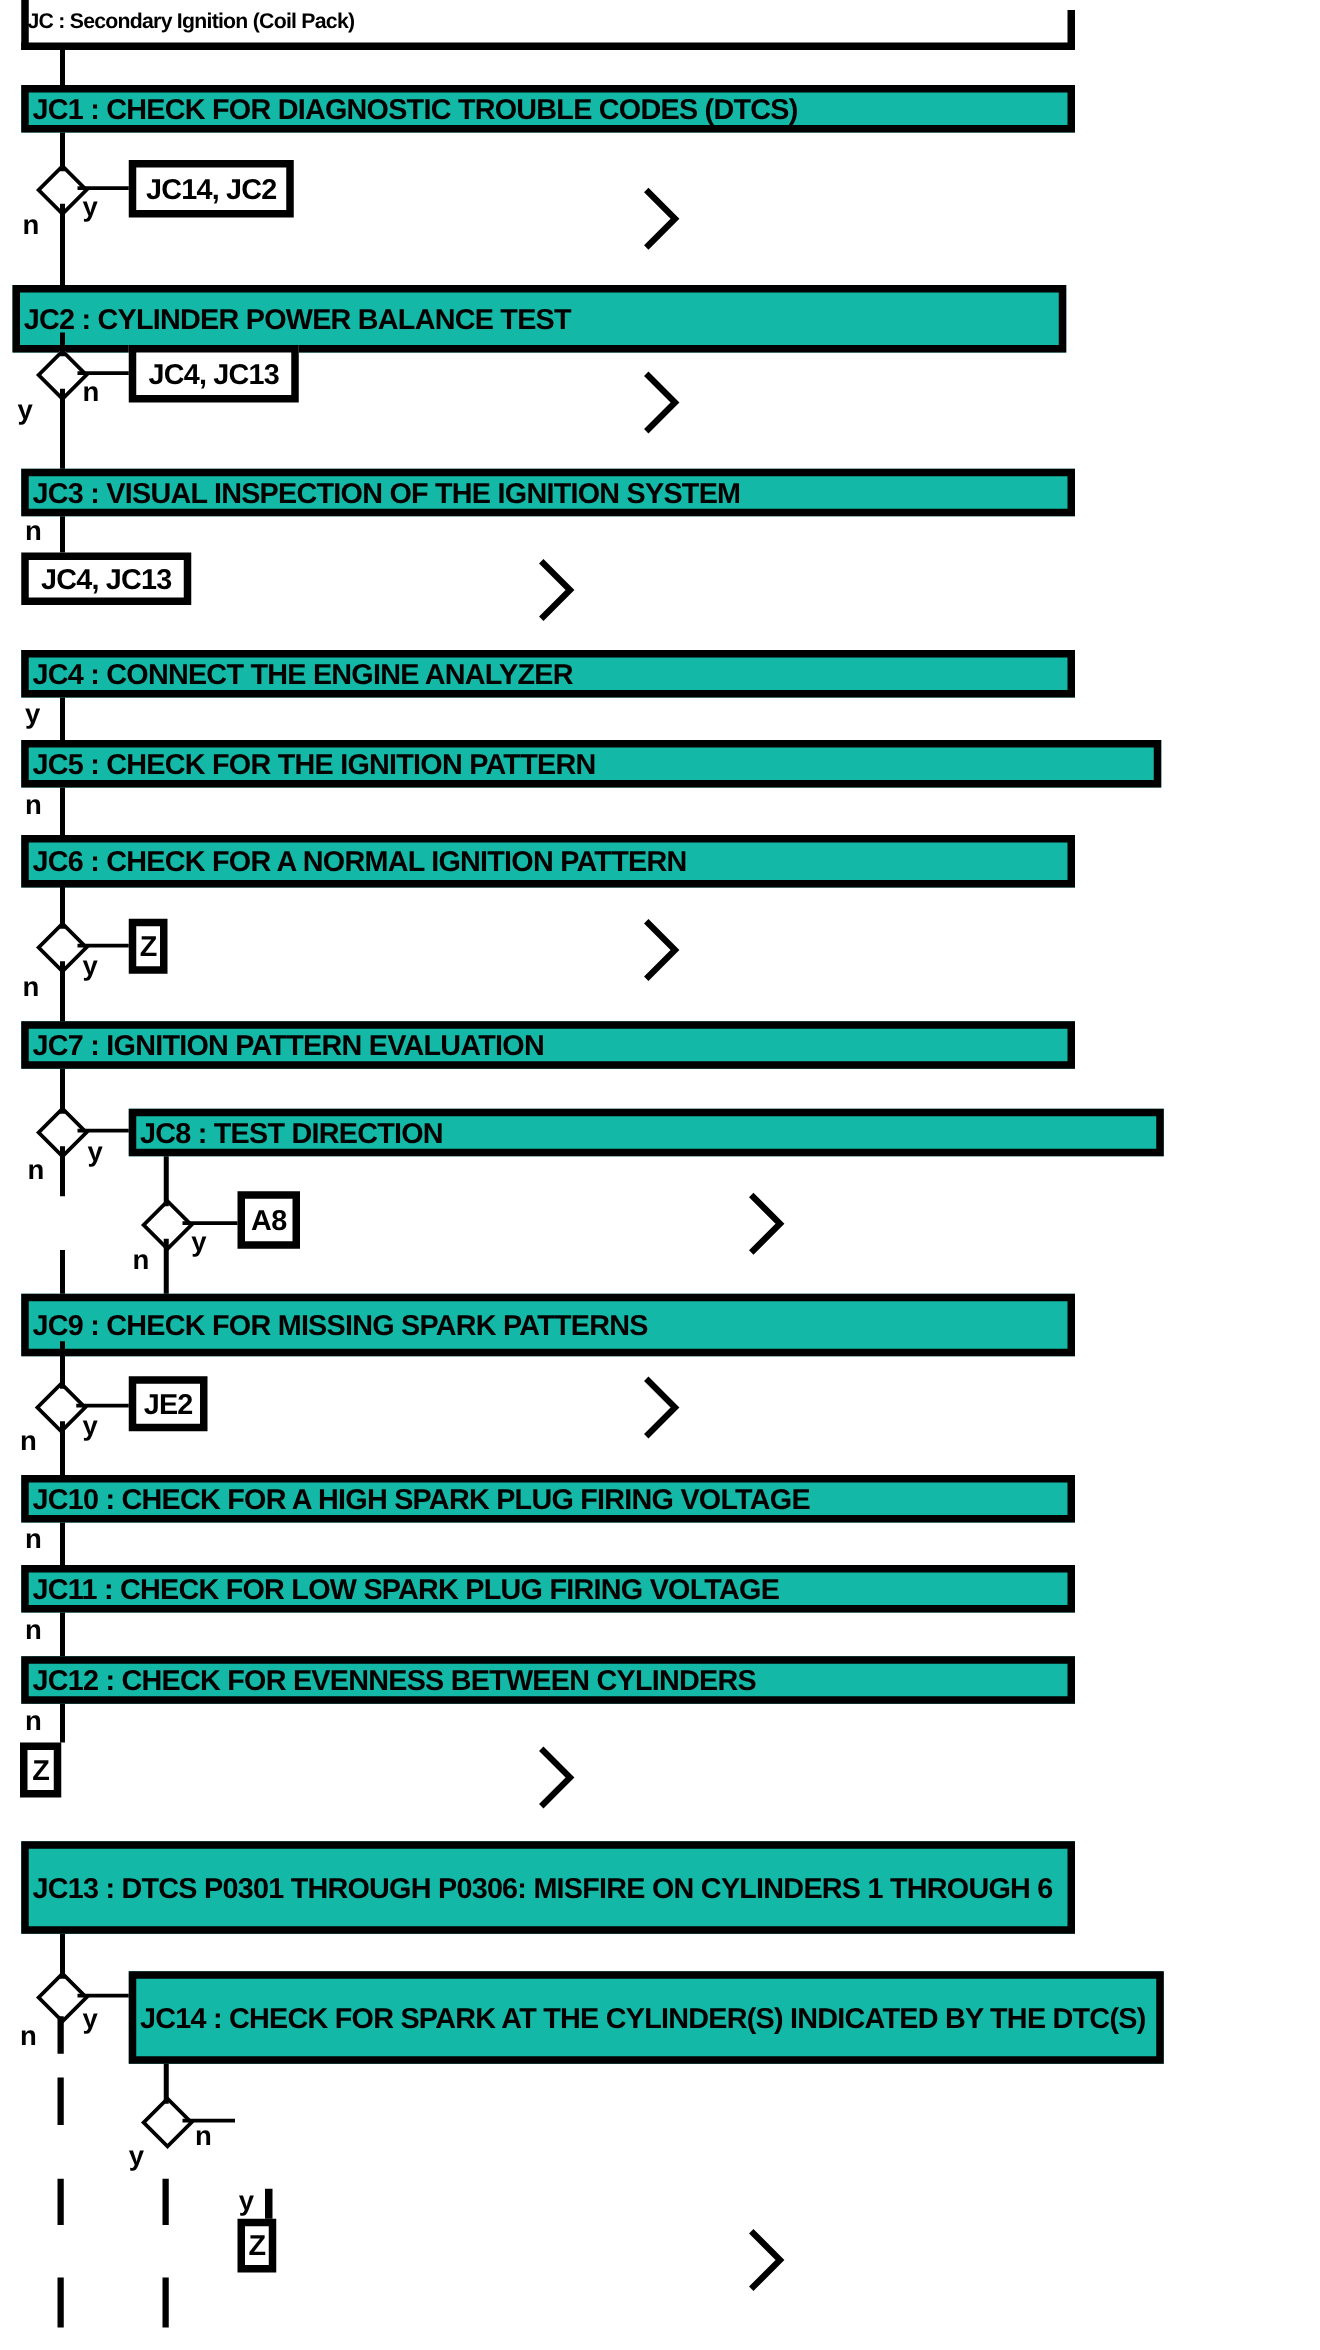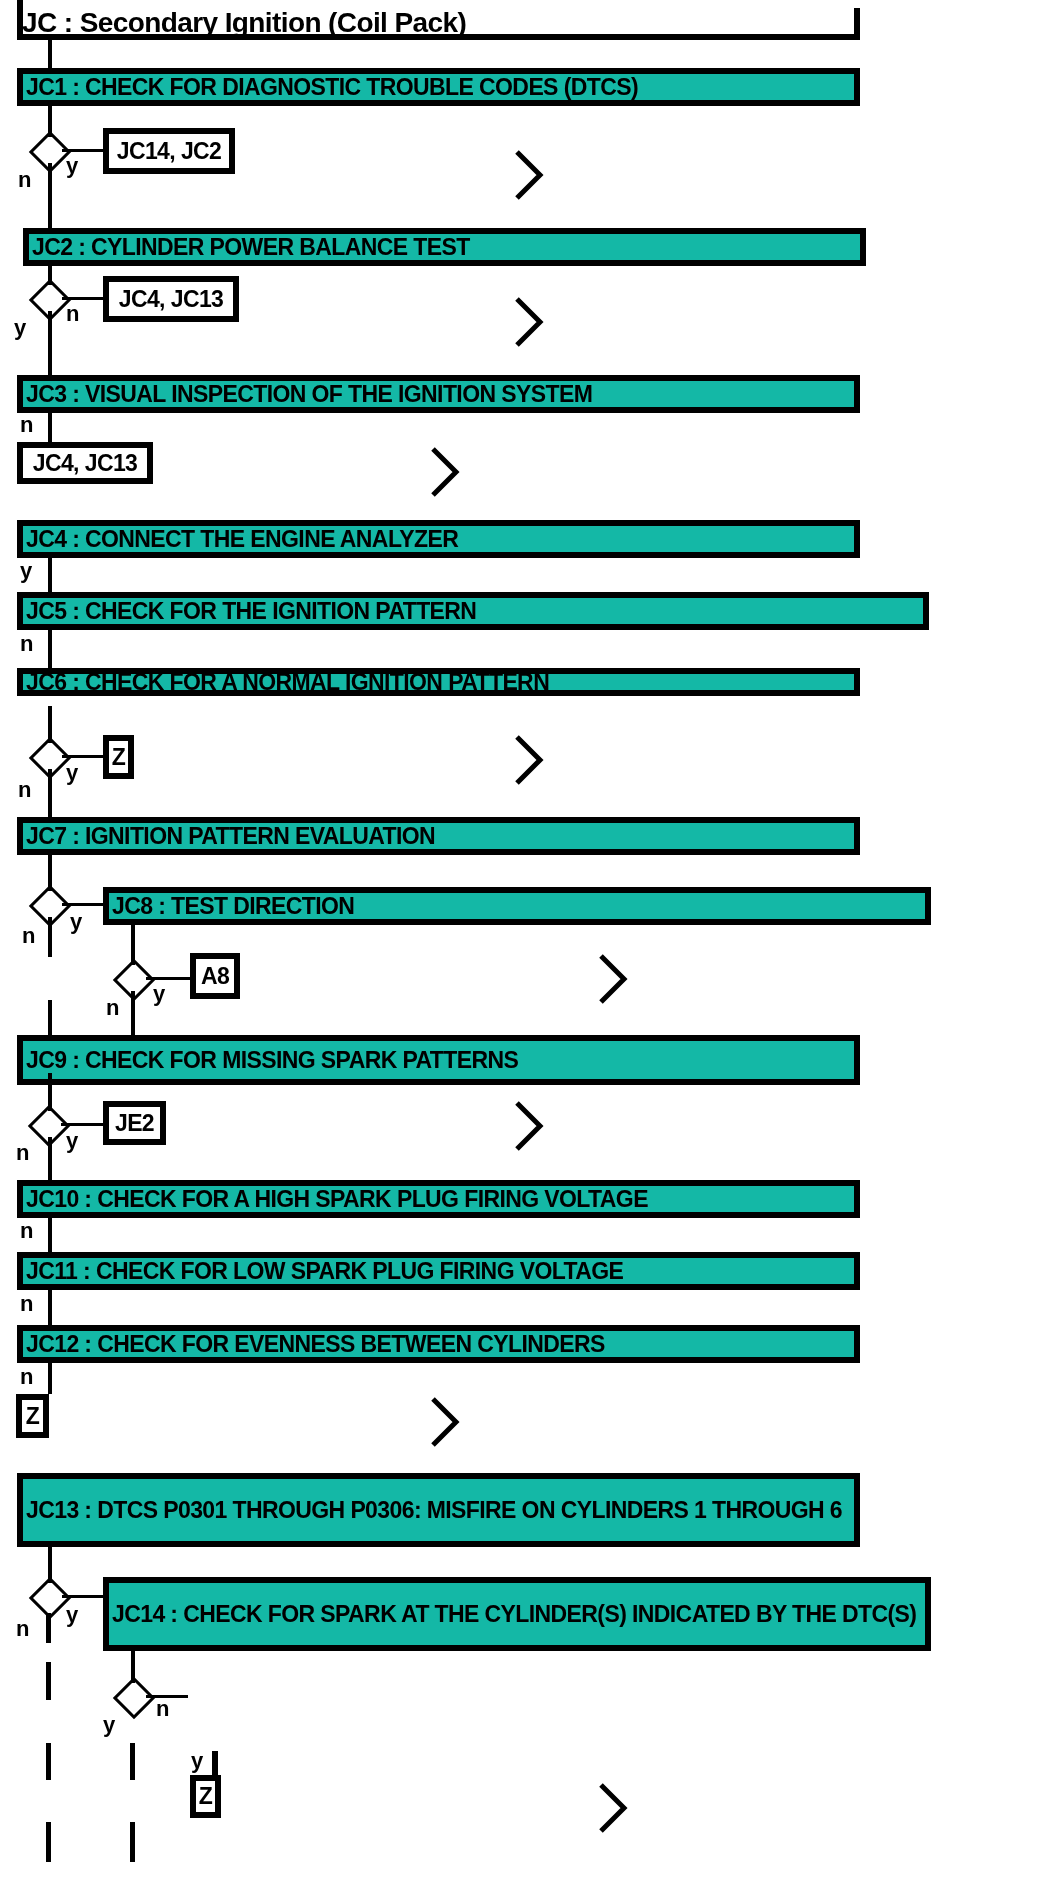--- a/index.html
+++ b/index.html
@@ -35,40 +35,40 @@
   .vline{position:absolute;width:4px;background:#000;}
   .hline{position:absolute;height:3px;background:#000;}
   .dash{position:absolute;width:5px;background:#000;}
   .lbl{
     position:absolute;font-weight:bold;font-size:22px;line-height:22px;
     letter-spacing:-0.5px;
   }
   .chev{position:absolute;width:30px;height:52px;}
   .title-text{
     position:absolute;left:22px;top:7px;
-    font-weight:bold;font-size:28px;letter-spacing:-0.6px;white-space:nowrap;
+    font-weight:bold;font-size:17px;letter-spacing:-0.6px;white-space:nowrap;
   }
   .tb{position:absolute;background:#000;}
 </style>
 </head>
 <body>
 
 <div id="canvas">
 
   <div class="title-text">JC : Secondary Ignition (Coil Pack)</div>
   <div class="tb" style="left:17px;top:0;width:6px;height:40px;"></div>
   <div class="tb" style="left:17px;top:34px;width:843px;height:6px;"></div>
   <div class="tb" style="left:854px;top:8px;width:6px;height:32px;"></div>
 
   <div class="box" style="left:17px;top:68px;width:843px;height:38px;">JC1 : CHECK FOR DIAGNOSTIC TROUBLE CODES (DTCS)</div>
-  <div class="box" style="left:23px;top:228px;width:843px;height:38px;">JC2 : CYLINDER POWER BALANCE TEST</div>
+  <div class="box" style="left:10px;top:228px;width:843px;height:54px;">JC2 : CYLINDER POWER BALANCE TEST</div>
   <div class="box" style="left:17px;top:375px;width:843px;height:38px;">JC3 : VISUAL INSPECTION OF THE IGNITION SYSTEM</div>
   <div class="box" style="left:17px;top:520px;width:843px;height:38px;">JC4 : CONNECT THE ENGINE ANALYZER</div>
   <div class="box" style="left:17px;top:592px;width:912px;height:38px;">JC5 : CHECK FOR THE IGNITION PATTERN</div>
-  <div class="box" style="left:17px;top:668px;width:843px;height:28px;">JC6 : CHECK FOR A NORMAL IGNITION PATTERN</div>
+  <div class="box" style="left:17px;top:668px;width:843px;height:42px;">JC6 : CHECK FOR A NORMAL IGNITION PATTERN</div>
   <div class="box" style="left:17px;top:817px;width:843px;height:38px;">JC7 : IGNITION PATTERN EVALUATION</div>
   <div class="box" style="left:103px;top:887px;width:828px;height:38px;">JC8 : TEST DIRECTION</div>
   <div class="box" style="left:17px;top:1035px;width:843px;height:50px;text-align:center;">JC9 : CHECK FOR MISSING SPARK PATTERNS</div>
   <div class="box" style="left:17px;top:1180px;width:843px;height:38px;">JC10 : CHECK FOR A HIGH SPARK PLUG FIRING VOLTAGE</div>
   <div class="box" style="left:17px;top:1252px;width:843px;height:38px;">JC11 : CHECK FOR LOW SPARK PLUG FIRING VOLTAGE</div>
   <div class="box" style="left:17px;top:1325px;width:843px;height:38px;">JC12 : CHECK FOR EVENNESS BETWEEN CYLINDERS</div>
   <div class="box two" style="left:17px;top:1473px;width:843px;height:74px;">JC13 : DTCS P0301 THROUGH P0306: MISFIRE ON CYLINDERS 1 THROUGH 6</div>
   <div class="box two" style="left:103px;top:1577px;width:828px;height:74px;">JC14 : CHECK FOR SPARK AT THE CYLINDER(S) INDICATED BY THE DTC(S)</div>
 
   <div class="ref" style="left:103px;top:128px;width:132px;height:46px;">JC14, JC2</div>

